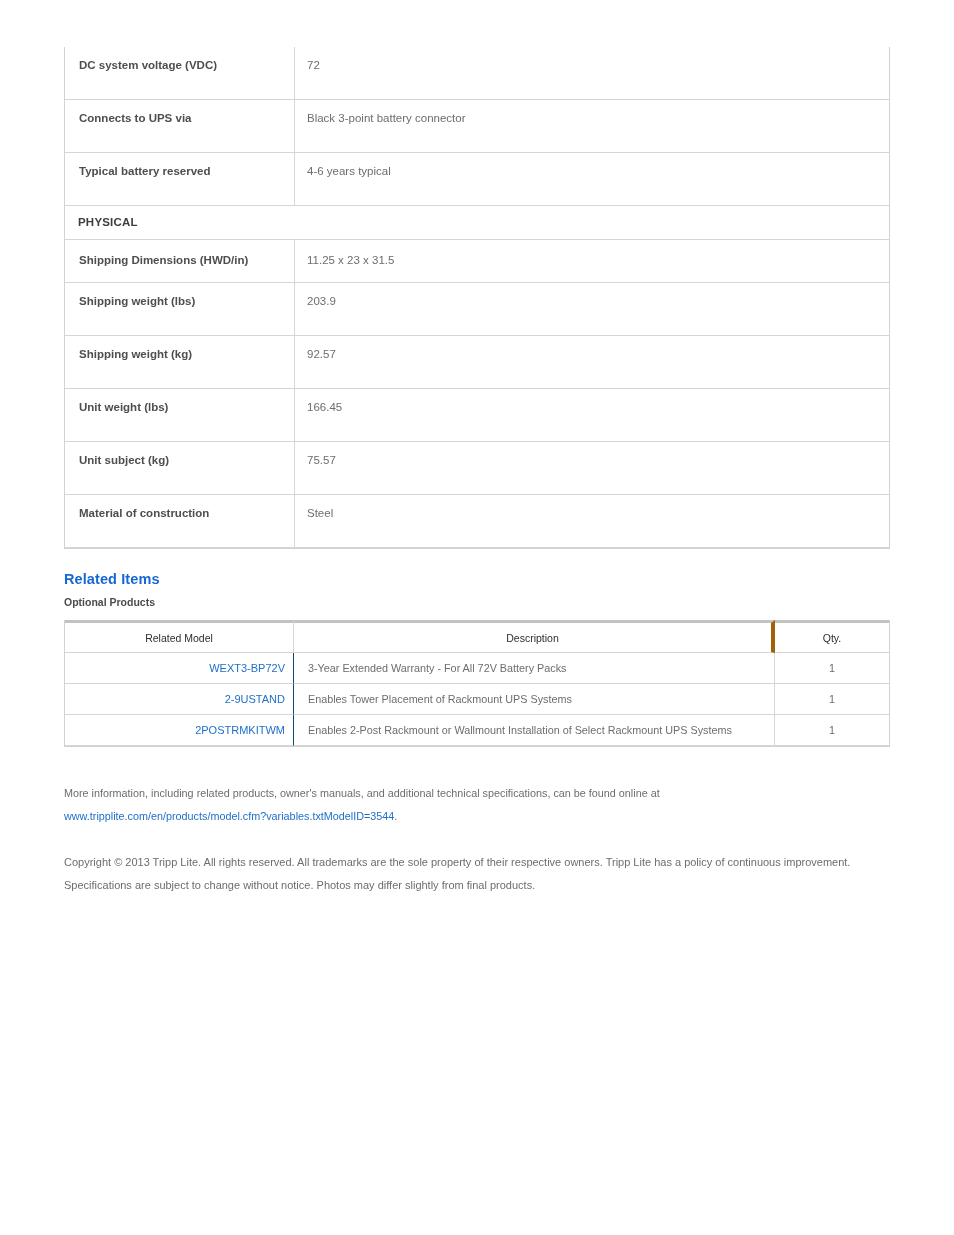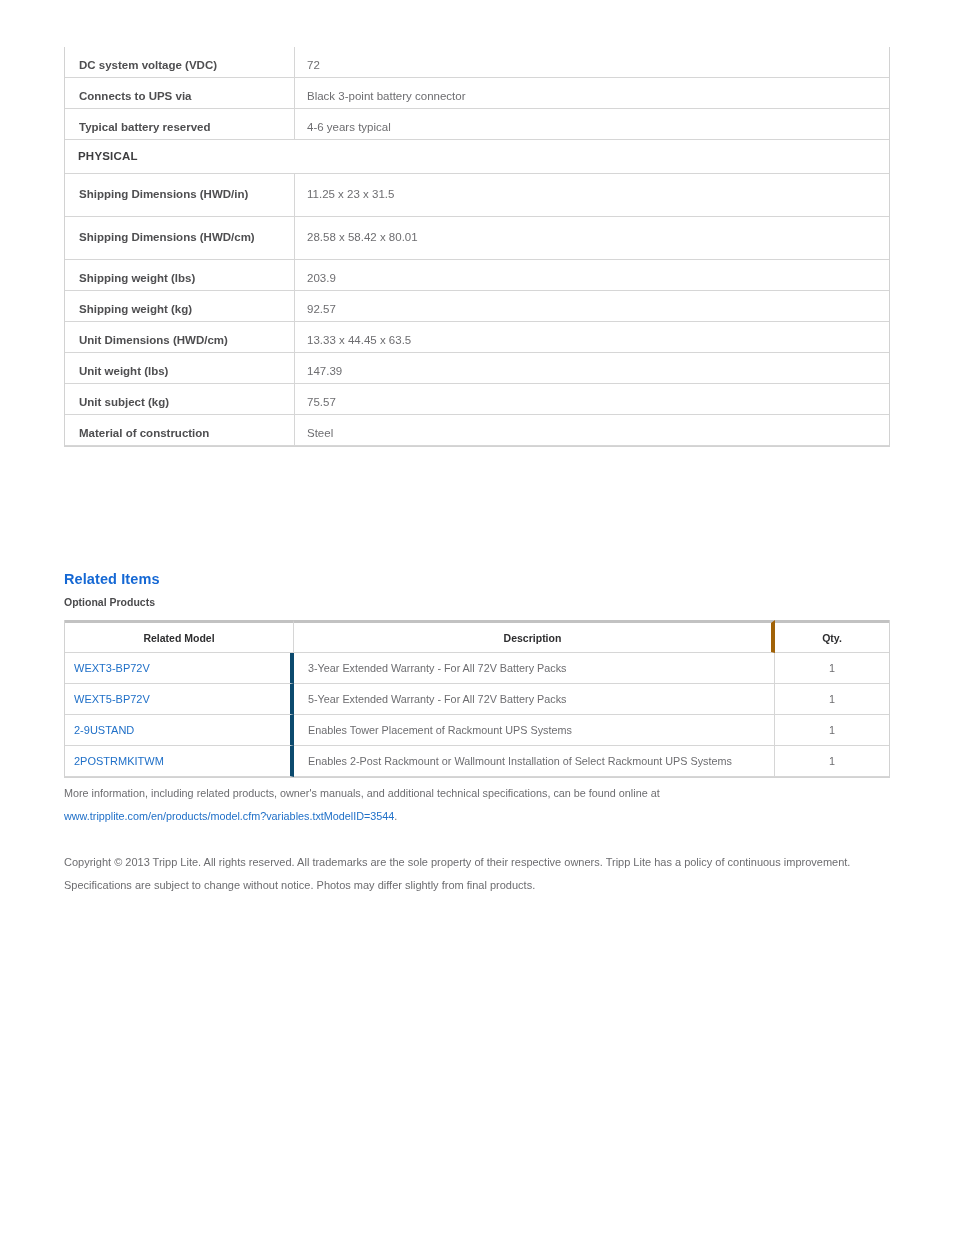--- a/index.html
+++ b/index.html
@@ -33,21 +33,21 @@
     width: 826px;
     border-collapse: separate;
     border-spacing: 0;
     table-layout: fixed;
     border-left: 1px solid #d2d2d2;
     border-right: 1px solid #d2d2d2;
     border-bottom: 1px solid #d2d2d2;
   }
   table.spec td {
     vertical-align: top;
-    padding: 11px 12px 4px 13px;
+    padding: 11px 12px 26px 13px;
     font-size: 11.5px;
     line-height: 15px;
     border-bottom: 1px solid #d6d6d6;
     background: #ffffff;
   }
   table.spec td.k {
     width: 203px;
     font-weight: bold;
     color: #4e4e50;
     border-right: 1px solid #d6d6d6;
@@ -99,21 +99,21 @@
     width: 826px;
     border-collapse: separate;
     border-spacing: 0;
     table-layout: fixed;
     border-left: 1px solid #d2d2d2;
     border-right: 1px solid #d2d2d2;
     border-bottom: 1px solid #d2d2d2;
   }
   table.rel th {
     font-size: 10.5px;
-    font-weight: bold;
+    font-weight: normal;
     color: #2e2e30;
     text-align: center;
     padding: 9px 8px 8px 8px;
     border-top: 3px solid #c2c2c2;
     border-bottom: 1px solid #d6d6d6;
     background: #ffffff;
     margin-top: 8px;
   }
   table.rel th.c-model  { width: 212px; border-right: 1px solid #d6d6d6; }
   table.rel th.c-desc   { border-right: 4px solid #a16207; text-align: center; }
@@ -122,21 +122,22 @@
   table.rel td {
     font-size: 10.8px;
     color: #6d6d70;
     padding: 9px 8px 9px 8px;
     border-bottom: 1px solid #d6d6d6;
     background: #ffffff;
     vertical-align: middle;
   }
   table.rel td.c-model {
     padding-left: 9px;
-    border-right: 4px solid #0c4a6e;
+    border-right: 1px solid #0c4a6e;
+    text-align: right;
   }
   table.rel td.c-desc {
     padding-left: 14px;
     border-right: 1px solid #d6d6d6;
   }
   table.rel td.c-qty {
     text-align: center;
   }
   table.rel td.c-model a {
     color: #2070c8;
@@ -188,39 +189,31 @@
             <td class="k">Typical battery reserved</td>
             <td class="v">4-6 years typical</td>
           </tr>
           <tr class="section">
             <td colspan="2">PHYSICAL</td>
           </tr>
           <tr class="tall">
             <td class="k">Shipping Dimensions (HWD/in)</td>
             <td class="v">11.25 x 23 x 31.5</td>
           </tr>
-          <tr class="tall">
-            <td class="k">Shipping Dimensions (HWD/cm)</td>
-            <td class="v">28.58 x 58.42 x 80.01</td>
-          </tr>
           <tr>
             <td class="k">Shipping weight (lbs)</td>
             <td class="v">203.9</td>
           </tr>
           <tr>
             <td class="k">Shipping weight (kg)</td>
             <td class="v">92.57</td>
           </tr>
           <tr>
-            <td class="k">Unit Dimensions (HWD/cm)</td>
-            <td class="v">13.33 x 44.45 x 63.5</td>
-          </tr>
-          <tr>
             <td class="k">Unit weight (lbs)</td>
-            <td class="v">147.39</td>
+            <td class="v">166.45</td>
           </tr>
           <tr>
             <td class="k">Unit subject (kg)</td>
             <td class="v">75.57</td>
           </tr>
           <tr>
             <td class="k">Material of construction</td>
             <td class="v">Steel</td>
           </tr>
         </tbody>
@@ -239,25 +232,20 @@
           <th class="c-qty">Qty.</th>
         </tr>
       </thead>
       <tbody id="rel-body">
           <tr>
             <td class="c-model"><a href="#">WEXT3-BP72V</a></td>
             <td class="c-desc">3-Year Extended Warranty - For All 72V Battery Packs</td>
             <td class="c-qty">1</td>
           </tr>
           <tr>
-            <td class="c-model"><a href="#">WEXT5-BP72V</a></td>
-            <td class="c-desc">5-Year Extended Warranty - For All 72V Battery Packs</td>
-            <td class="c-qty">1</td>
-          </tr>
-          <tr>
             <td class="c-model"><a href="#">2-9USTAND</a></td>
             <td class="c-desc">Enables Tower Placement of Rackmount UPS Systems</td>
             <td class="c-qty">1</td>
           </tr>
           <tr>
             <td class="c-model"><a href="#">2POSTRMKITWM</a></td>
             <td class="c-desc">Enables 2-Post Rackmount or Wallmount Installation of Select Rackmount UPS Systems</td>
             <td class="c-qty">1</td>
           </tr>
         </tbody>

